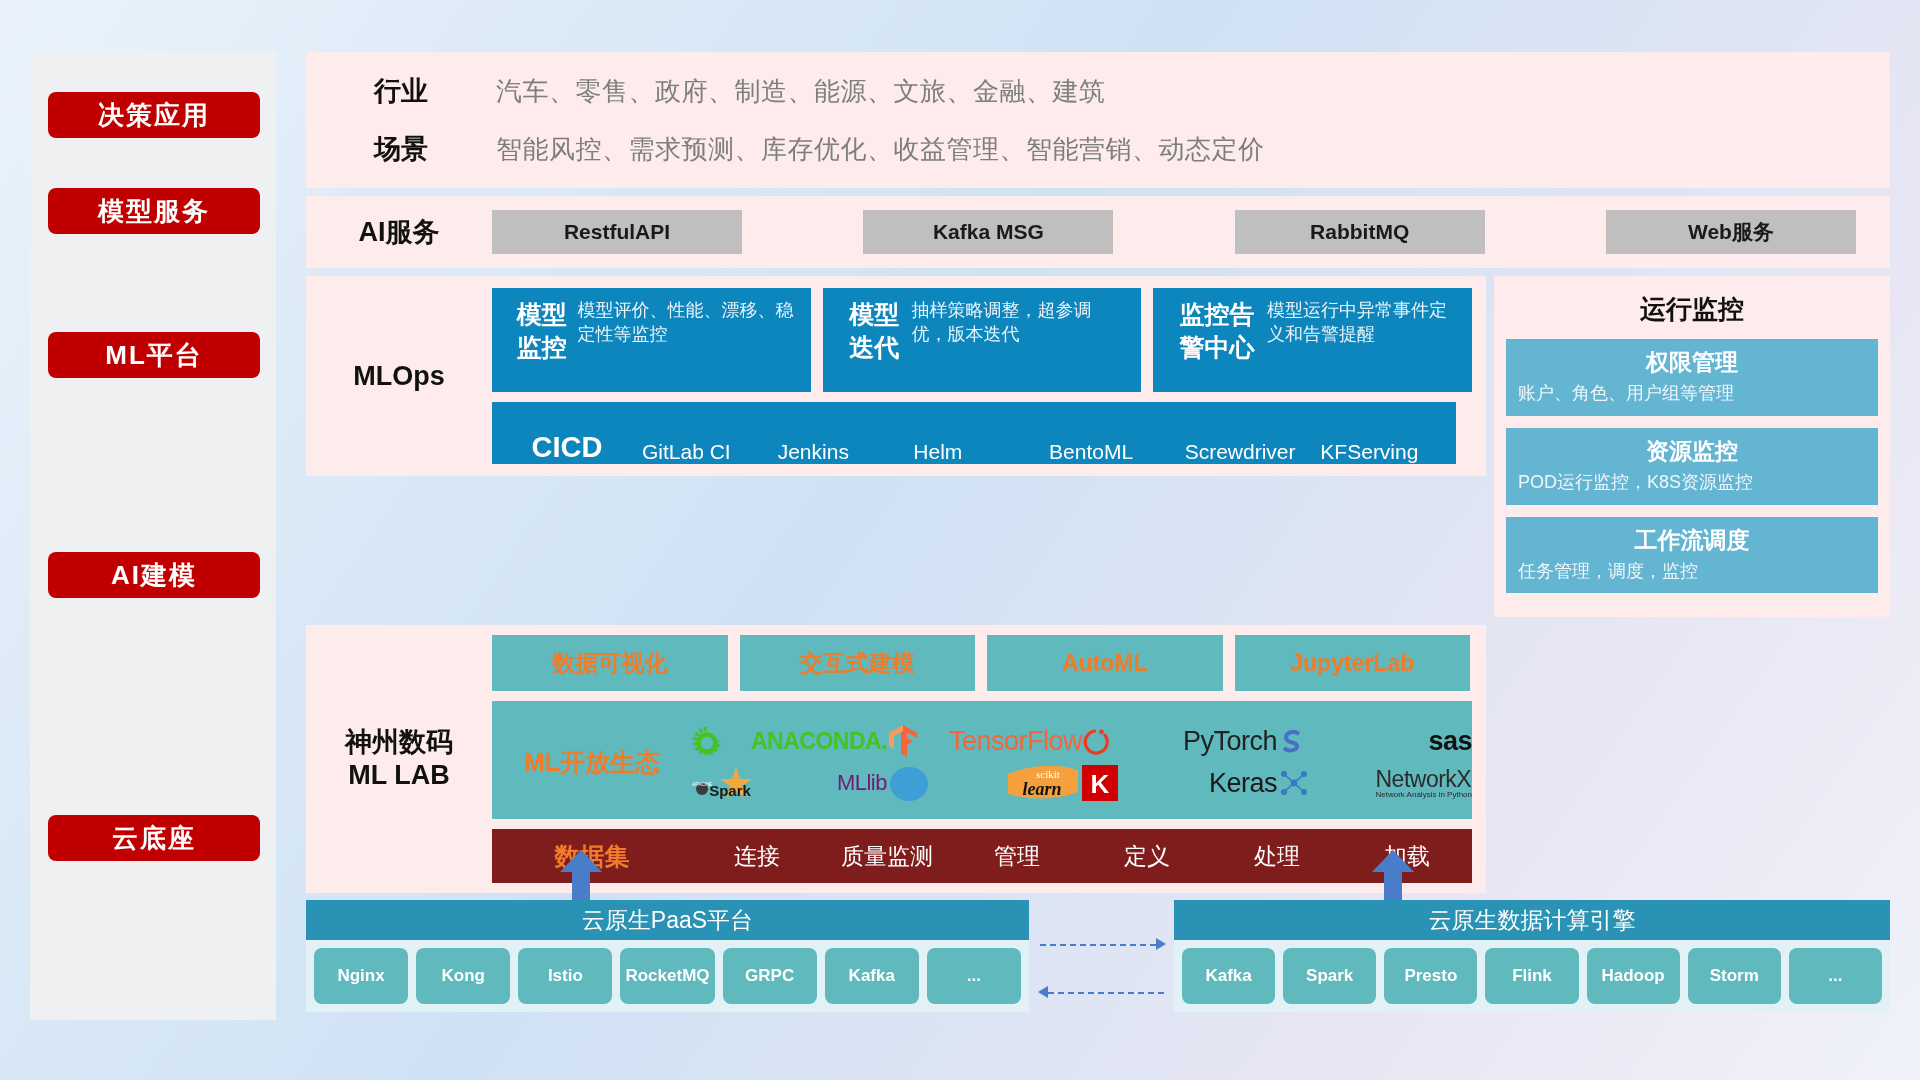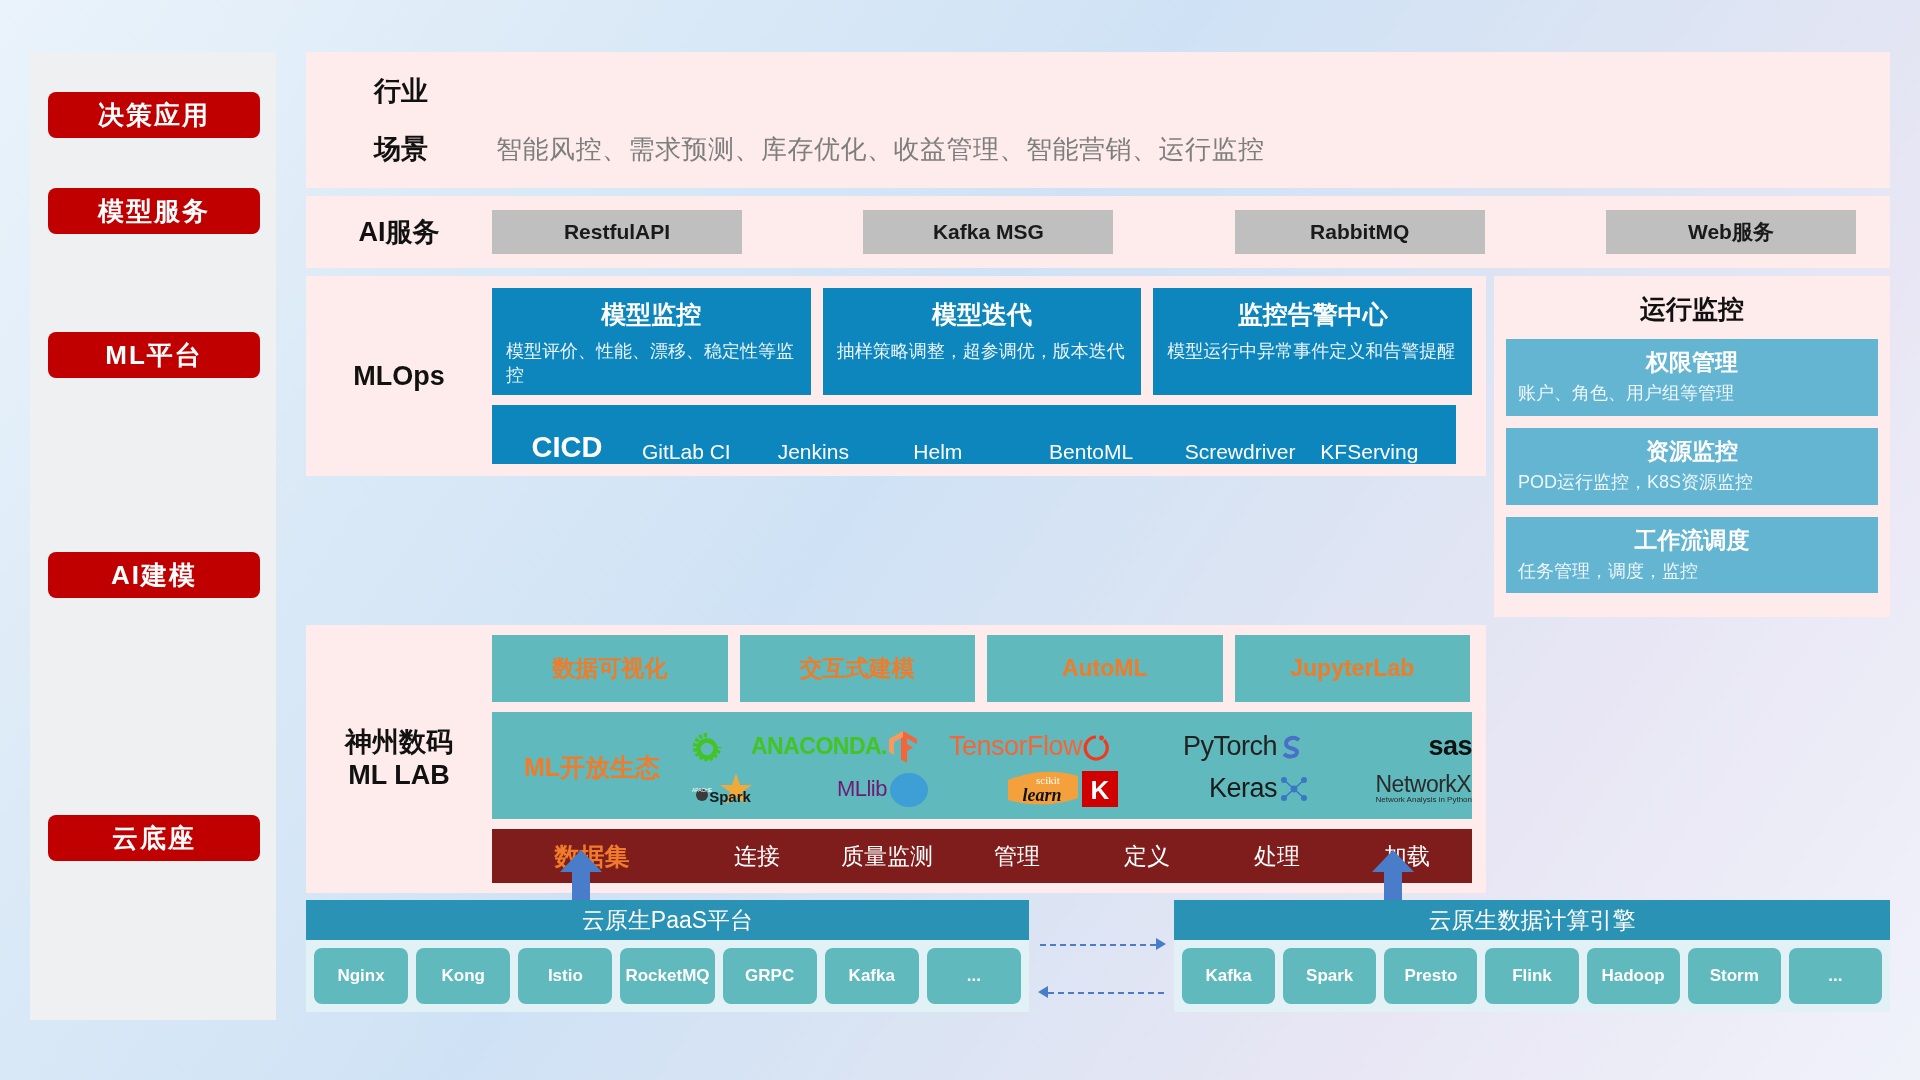--- a/index.html
+++ b/index.html
@@ -60,21 +60,21 @@
     color: #1a1a1a; font-weight: bold; font-size: 21px;
     display: flex; align-items: center; justify-content: center;
   }
 
   
   #row-mlplat { display: flex; gap: 8px; margin-bottom: 8px; }
   #band-mlops { flex: 0 0 1180px; height: 200px; margin-bottom: 0; padding: 12px 0; }
   .mlops-top { display: flex; gap: 12px; flex: 1 1 auto; padding-right: 14px; }
   .mlops-card {
     flex: 1; background: #0d85bd; color: #fff; padding: 10px 14px 8px;
-    display: flex; flex-direction: column;
+    display: flex; flex-direction: row;
   }
   .mlops-card .t { font-size: 25px; font-weight: bold; text-align: center; margin-bottom: 8px; }
   .mlops-card .d { font-size: 18px; line-height: 1.34; color: #e9f4fa; }
   .cicd-bar {
     margin-top: 10px; margin-right: 30px; height: 62px; background: #0d85bd;
     display: flex; align-items: flex-end; color: #fff; overflow: hidden;
   }
   .cicd-bar .head { flex: 0 0 150px; text-align: center; font-size: 29px; font-weight: bold; }
   .cicd-bar .items { flex: 1; display: flex; }
   .cicd-bar .items span {
@@ -93,21 +93,21 @@
   }
   .mon-card {
     background: #63b5d2; color: #fff; padding: 8px 12px 10px; margin-bottom: 12px;
   }
   .mon-card .t { font-size: 23px; font-weight: bold; text-align: center; margin-bottom: 4px; }
   .mon-card .d { font-size: 18px; line-height: 1.32; color: #eef7fb; }
 
   
   #band-model { height: 268px; padding: 10px 0; margin-bottom: 0; }
   #band-model .band-label { flex: 0 0 186px; }
-  .tool-row { display: flex; gap: 12px; padding-right: 16px; height: 67px; }
+  .tool-row { display: flex; gap: 12px; padding-right: 16px; height: 56px; }
   .tool-chip {
     flex: 1; background: #5fb9bd; display: flex; align-items: center; justify-content: center;
     color: #f07c29; font-weight: bold; font-size: 23px;
   }
   .eco-box {
     margin: 10px 14px 0 0; background: #5fb9bd; flex: 1 1 auto;
     display: flex; align-items: center; padding: 8px 0 4px 0;
   }
   .eco-label {
     flex: 0 0 200px; text-align: center; color: #f07c29;
@@ -151,24 +151,25 @@
   <div class="rail-chip" style="top:280px">ML平台</div>
   <div class="rail-chip" style="top:763px">云底座</div>
 </div>
 
 <div id="stack">
 
   <div class="band" id="band-industry">
     <div class="band-body">
       <div class="kv-row">
         <div class="kv-key">行业</div>
+        <div class="kv-val">汽车、零售、政府、制造、能源、文旅、金融、建筑</div>
       </div>
       <div class="kv-row">
         <div class="kv-key">场景</div>
-        <div class="kv-val">智能风控、需求预测、库存优化、收益管理、智能营销、运行监控</div>
+        <div class="kv-val">智能风控、需求预测、库存优化、收益管理、智能营销、动态定价</div>
       </div>
     </div>
   </div>
 
   <div class="band" id="band-service">
     <div class="band-label">AI服务</div>
     <div class="svc-row">
       <div class="svc-chip">RestfulAPI</div>
       <div class="svc-chip">Kafka MSG</div>
       <div class="svc-chip">RabbitMQ</div>

